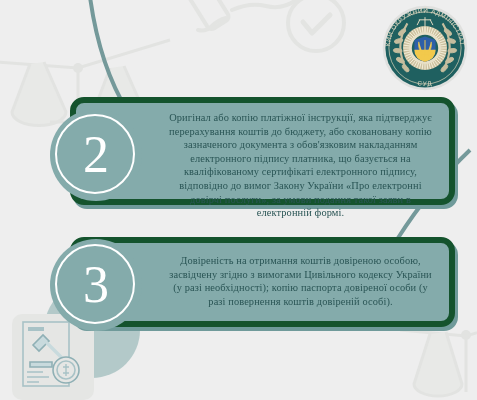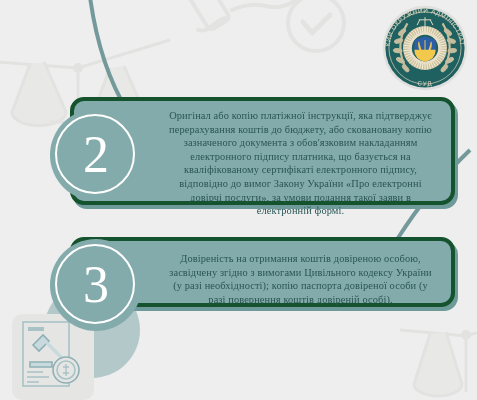--- a/index.html
+++ b/index.html
@@ -44,41 +44,41 @@
   #step-row-2 { top: 97px; }
   #step-row-3 { top: 237px; }
 
   .panel {
     position: absolute;
     left: 70px;
     width: 385px;
     background: #84abab;
     border-radius: 14px;
     box-sizing: border-box;
-    border: 4px solid #14532d;
+    border: 6px solid #14532d;
     box-shadow: 3px 4px 0 0 #6f9a9a;
   }
   .panel-inner {
     box-sizing: border-box;
     padding: 8px 14px 8px 90px;
     text-align: center;
   }
   .panel-text {
     margin: 0;
     color: #2a5555;
     font-family: "Liberation Serif", serif;
     font-size: 10.4px;
     line-height: 13.6px;
     text-align: center;
     letter-spacing: 0.1px;
   }
 
   #panel-2 { height: 108px; }
   #panel-2 .panel-inner { padding-top: 8px; }
-  #panel-3 { height: 70px; }
+  #panel-3 { height: 90px; }
   #panel-3 .panel-inner { padding-top: 11px; }
 
   
   .badge {
     position: absolute;
     left: 50px;
     width: 92px;
     height: 92px;
     border-radius: 50%;
     background: #84abab;

